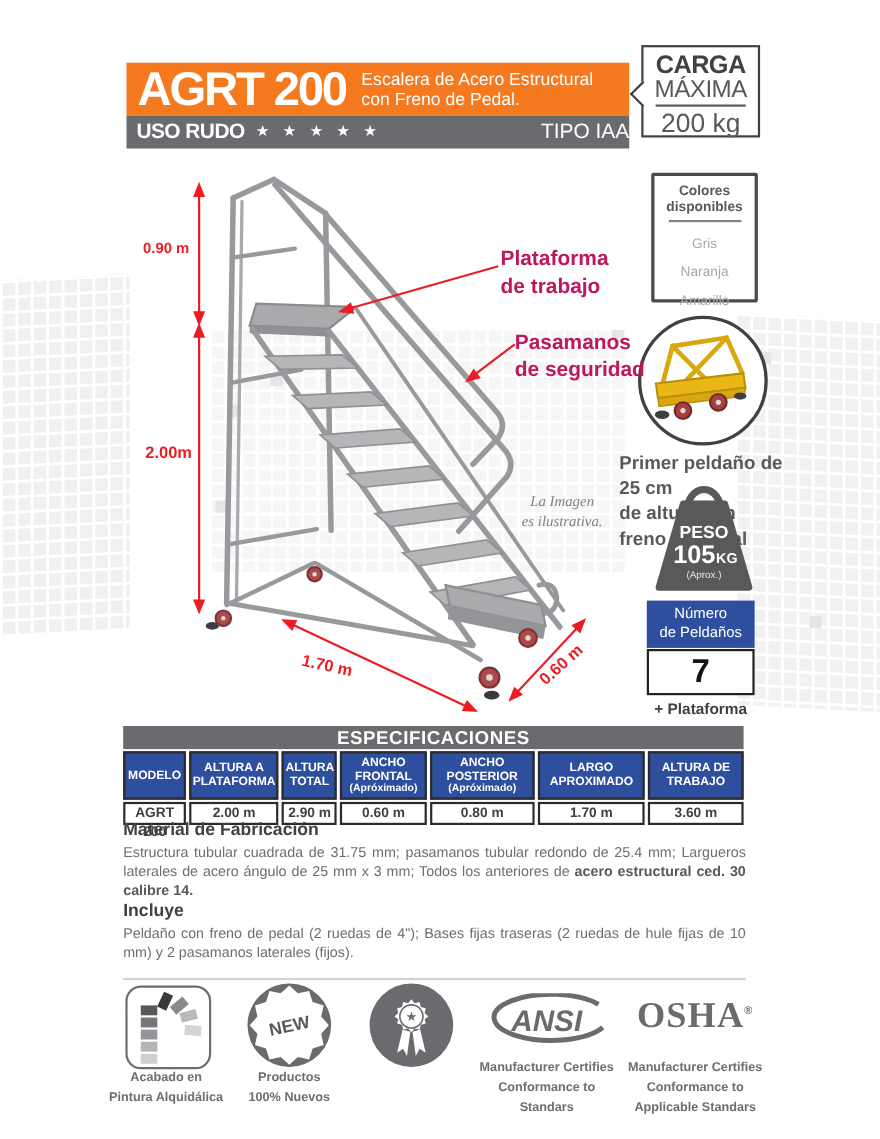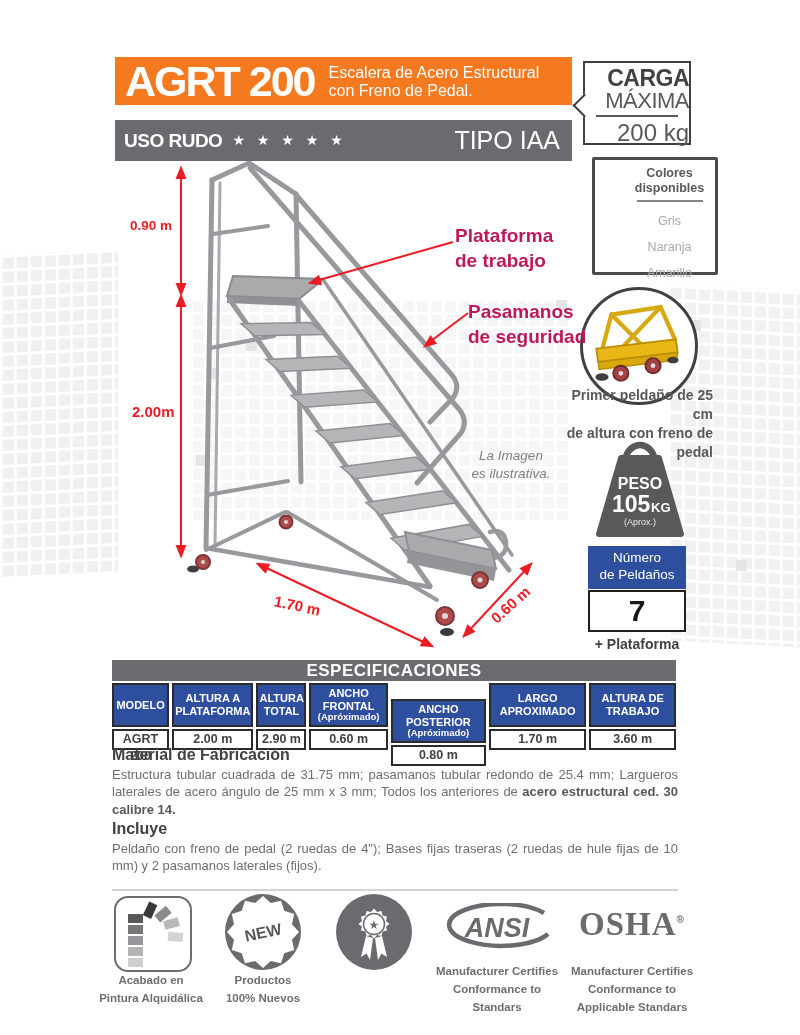--- a/index.html
+++ b/index.html
@@ -9,39 +9,39 @@
   
   .mosaic{position:absolute;background-color:#F0F0F1;
     background-image:linear-gradient(#fff 0 3px,transparent 3px),
                      linear-gradient(90deg,#fff 0 3px,transparent 3px);
     background-size:14px 14px;z-index:0;}
   .sq{position:absolute;width:11px;height:11px;background:#E4E5E6;z-index:0;}
   
   .banner{left:115px;top:57px;width:457px;height:48px;background:#F4791F;z-index:2;display:flex;align-items:center;}
   .model{font-size:43px;font-weight:800;color:#fff;letter-spacing:-2px;padding-left:10px;line-height:1;}
   .subtitle{color:#fff;font-size:16px;line-height:1.15;padding-left:14px;padding-top:2px;}
-  .graybar{left:115px;top:120px;width:457px;height:41px;background:#6A6B6E;z-index:2;display:flex;align-items:center;color:#fff;}
+  .graybar{left:115px;top:105px;width:457px;height:30px;background:#6A6B6E;z-index:2;display:flex;align-items:center;color:#fff;}
   .usorudo{font-size:19px;font-weight:800;padding-left:9px;letter-spacing:-0.5px;}
   .stars{font-size:14px;letter-spacing:4px;padding-left:10px;padding-bottom:2px;}
-  .tipo{margin-left:auto;font-size:25px;padding-right:12px;font-weight:400;}
-  .carga{left:583px;top:61px;width:104px;height:80px;border:2.5px solid #414042;background:#fff;z-index:2;text-align:right;}
+  .tipo{margin-left:auto;font-size:19px;font-weight:400;}
+  .carga{left:583px;top:41px;width:104px;height:80px;border:2.5px solid #414042;background:#fff;z-index:2;text-align:center;}
   .carga-notch{left:-9px;top:34px;width:15px;height:15px;background:#fff;transform:rotate(45deg);
      border-left:2.5px solid #414042;border-bottom:2.5px solid #414042;}
   .carga-t1{font-size:23px;font-weight:800;color:#414042;line-height:1.05;margin-top:3px;letter-spacing:-0.5px;}
   .carga-t2{font-size:22px;font-weight:400;color:#58595B;line-height:1.0;letter-spacing:-0.5px;}
   .carga-hr{width:82px;height:2px;background:#58595B;margin:3px auto 2px auto;}
   .carga-v{font-size:24px;color:#58595B;}
   
-  .colorsbox{left:592px;top:157px;width:91px;height:112px;border:3px solid #4B4B4D;background:#fff;z-index:2;text-align:center;border-radius:2px;padding-left:29px;}
+  .colorsbox{left:592px;top:157px;width:91px;height:112px;border:3px solid #4B4B4D;background:#fff;z-index:2;text-align:center;border-radius:2px;}
   .cb-title{font-size:12.5px;font-weight:bold;color:#58595B;line-height:1.2;margin-top:6px;}
   .cb-hr{width:66px;height:1.5px;background:#808285;margin:4px auto 2px auto;}
   .cb-opt{font-size:12.5px;color:#A7A9AC;margin-top:12px;}
   
   .circ{left:580px;top:287px;width:112px;height:112px;border:3px solid #414042;border-radius:50%;background:#fff;z-index:2;overflow:hidden;}
-  .stepnote{left:563px;top:386px;width:150px;text-align:right;font-size:14px;font-weight:bold;color:#58595B;line-height:1.35;z-index:2;}
+  .stepnote{left:563px;top:410px;width:150px;text-align:left;font-size:17px;font-weight:bold;color:#58595B;line-height:1.35;z-index:2;}
   
   .weight{left:595px;top:438px;z-index:2;}
   
   .stepsbox{left:588px;top:546px;width:98px;z-index:2;text-align:center;}
   .sb-head{background:#2E4E9E;color:#fff;font-size:13.5px;font-weight:normal;line-height:1.25;padding:4px 0 5px 0;}
   .sb-body{border:2.5px solid #231F20;background:#fff;font-size:30px;font-weight:800;color:#161616;height:38px;line-height:38px;margin-top:1px;}
   .sb-foot{font-size:14px;font-weight:800;color:#414042;margin-top:4px;}
   
   .dim{color:#EC1C24;font-weight:bold;z-index:3;white-space:nowrap;}
   .lbl{color:#be185d;font-weight:bold;font-size:19px;line-height:1.3;z-index:3;}
@@ -243,21 +243,21 @@
 <div class="abs dim" style="left:274px;top:597px;font-size:15px;transform:rotate(12deg);">1.70 m</div>
 <div class="abs dim" style="left:487px;top:596px;font-size:15px;transform:rotate(-42deg);">0.60 m</div>
 <div class="abs lbl" style="left:455px;top:224px;">
   <div>Plataforma</div>
   <div>de trabajo</div>
 </div>
 <div class="abs lbl" style="left:468px;top:300px;">
   <div>Pasamanos</div>
   <div>de seguridad</div>
 </div>
-<div class="abs disclaimer" style="left:465px;top:447px;width:92px;">
+<div class="abs disclaimer" style="left:465px;top:447px;width:92px;font-family:Liberation Serif, serif;">
   <div>La Imagen</div>
   <div>es ilustrativa.</div>
 </div>
 
 <div class="abs spec">
   <div class="spec-title">ESPECIFICACIONES</div>
   <div class="spec-cols">
     <div class="spec-col" style="flex:54 0 0;">
       <div class="spec-h">
             <span>MODELO</span>
@@ -279,21 +279,21 @@
           </div>
       <div class="spec-v">2.90 m</div>
     </div>
     <div class="spec-col" style="flex:74 0 0;">
       <div class="spec-h">
             <span>ANCHO FRONTAL</span>
             <span class="spec-sub">(Apróximado)</span>
           </div>
       <div class="spec-v">0.60 m</div>
     </div>
-    <div class="spec-col" style="flex:90 0 0;margin-top:16px;">
+    <div class="spec-col" style="flex:90 0 0;">
       <div class="spec-h">
             <span>ANCHO POSTERIOR</span>
             <span class="spec-sub">(Apróximado)</span>
           </div>
       <div class="spec-v">0.80 m</div>
     </div>
     <div class="spec-col" style="flex:92 0 0;">
       <div class="spec-h">
             <span>LARGO APROXIMADO</span>
             <span class="spec-sub"></span>

